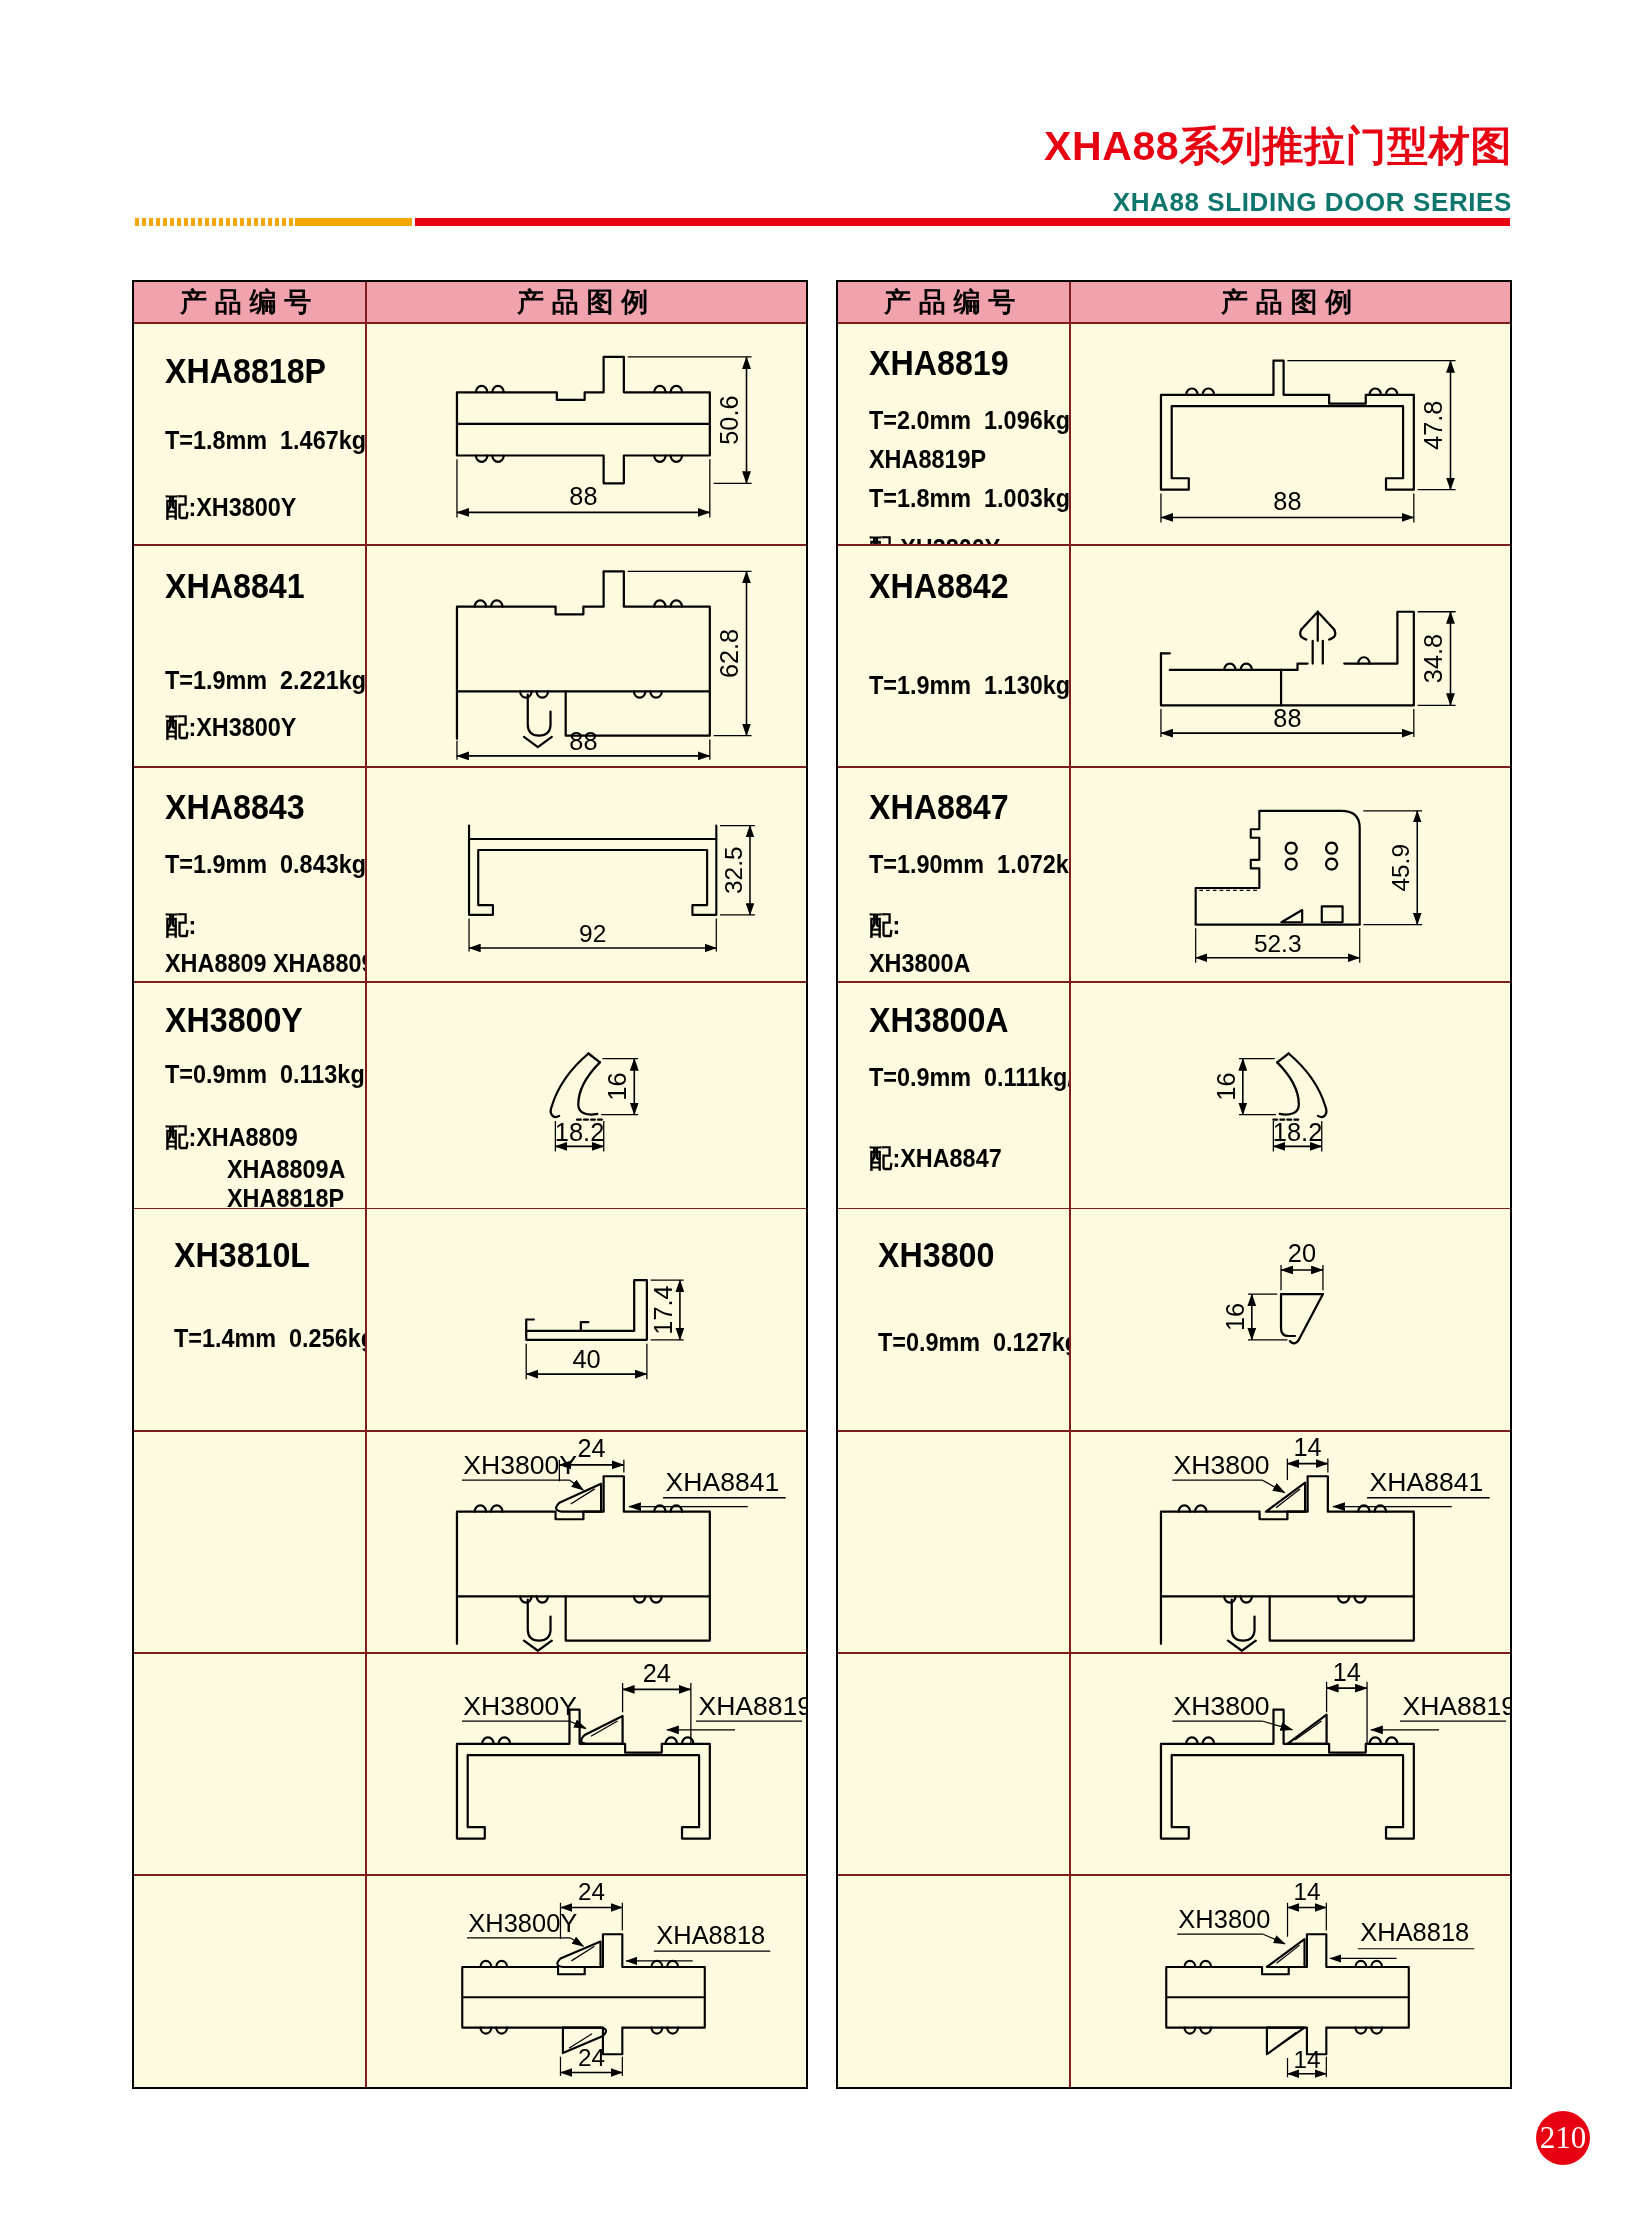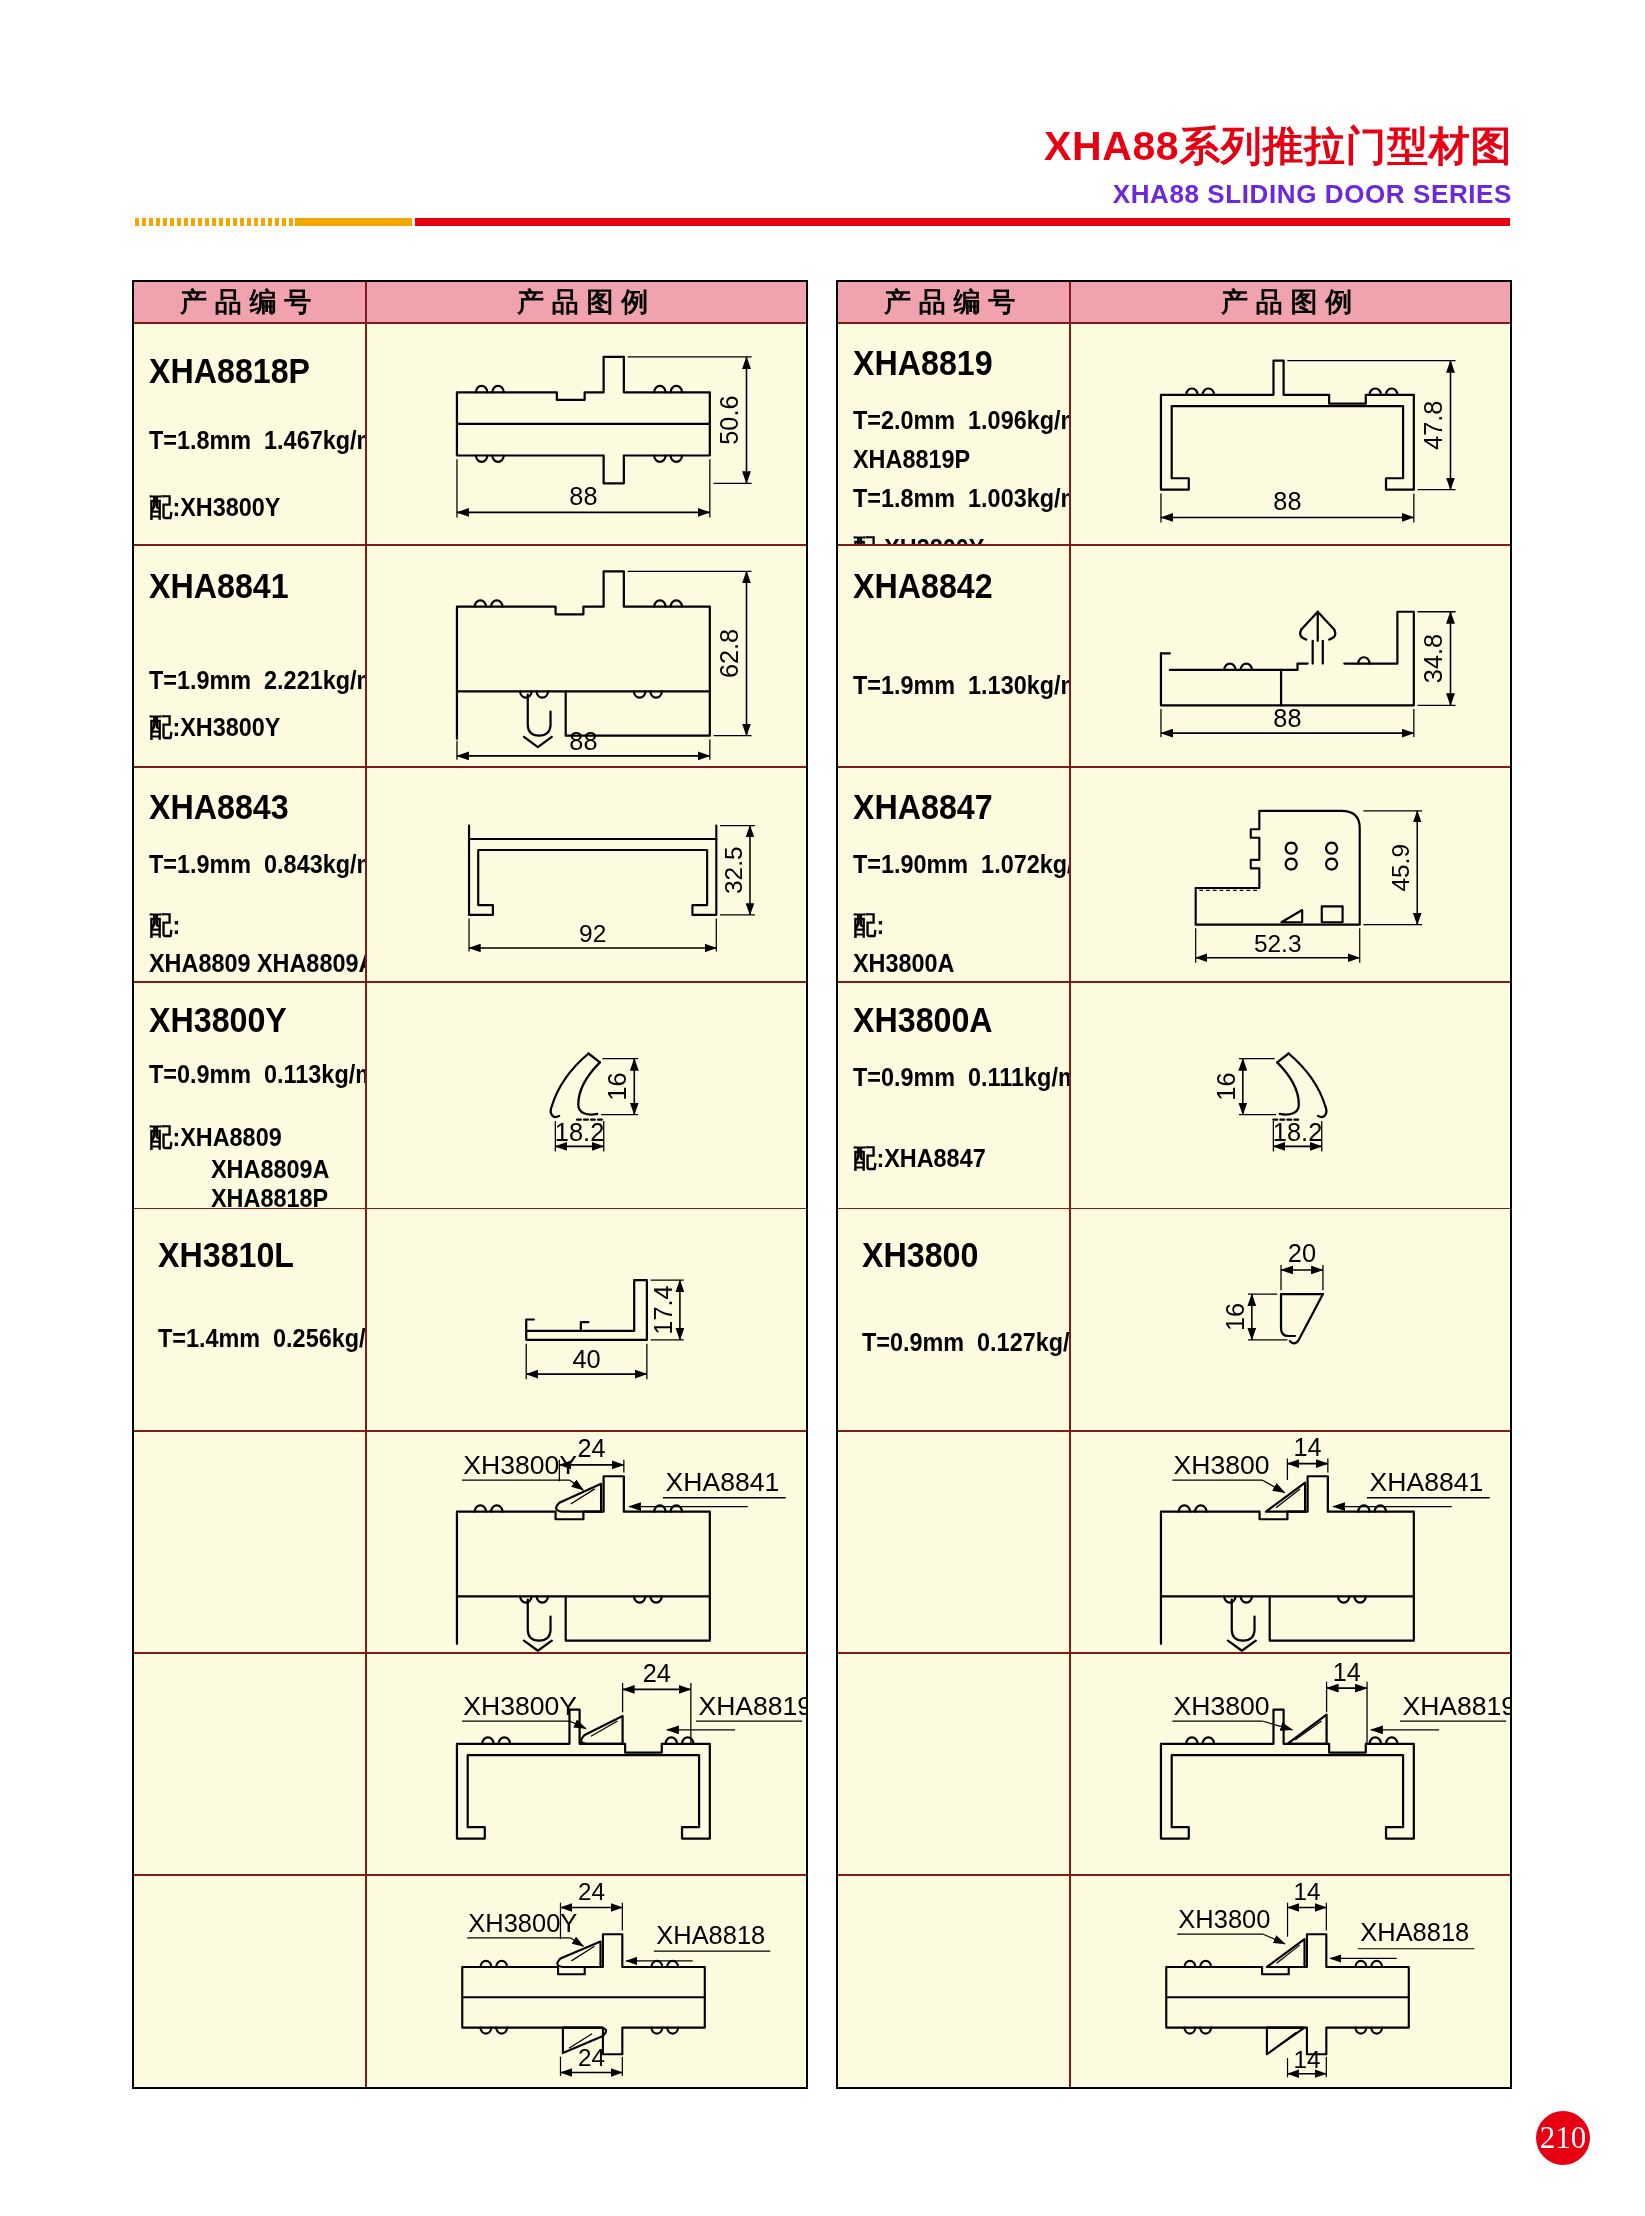--- a/index.html
+++ b/index.html
@@ -2,35 +2,35 @@
 <html style="font-size:10.3px"><head>
 <meta charset="utf-8">
 <style>
   html,body{margin:0;padding:0}
   body{position:relative;width:1645px;height:2216px;background:#fff;
        font-family:"Liberation Sans",sans-serif;color:#000;overflow:hidden}
 
   
   .title-cn{position:absolute;right:133px;top:119px;font-size:41px;font-weight:bold;
             color:#e60012;letter-spacing:0.6px;white-space:nowrap}
-  .title-en{position:absolute;right:133px;top:179px;font-size:26px;font-weight:bold;
-            color:#6d28d9;letter-spacing:0.6px;white-space:nowrap}
+  .title-en{position:absolute;right:133px;top:187px;font-size:26px;font-weight:bold;
+            color:#0f766e;letter-spacing:0.6px;white-space:nowrap}
   .deco-dashes{position:absolute;left:135px;top:218px;width:160px;height:8.4px;
        background:repeating-linear-gradient(90deg,#f2a800 0 3.9px,#fff 3.9px 7px)}
   .deco-yellow{position:absolute;left:295px;top:218px;width:117px;height:8.4px;background:#f2a800}
   .deco-red{position:absolute;left:415px;top:218px;width:1095px;height:8.4px;background:#e60012}
 
   
   .ptable{position:absolute;top:280px;width:676px;background:#7f1d1d;border:2.6px solid #000;
           display:grid;grid-template-columns:231px 1fr;gap:1.9px;box-sizing:border-box}
   .t-left{left:132px}
   .t-right{left:836px}
   .hcell{background:#f0a2ad;display:flex;align-items:center;justify-content:center;
          font-size:27px;font-weight:bold;letter-spacing:7.7px;height:40px}
-  .tcell{background:#fcfadf;box-sizing:border-box;padding-left:15px;overflow:hidden}
+  .tcell{background:#fcfadf;box-sizing:border-box;padding-left:31px;overflow:hidden}
   .dcell{background:#fcfadf;position:relative;overflow:hidden}
   .rh1{height:220px}.rh2{height:220px}.rh3{height:213px}.rh4{height:225px}
   .rh5{height:221px}.rh6{height:220px}.rh7{height:220px}.rh8{height:211px}
 
   .code{font-size:35px;font-weight:bold;transform:scaleX(.92);transform-origin:left;white-space:pre}
   .spec{font-size:26px;font-weight:bold;transform:scaleX(.9);transform-origin:left;white-space:pre}
   .lst{font-size:26px;font-weight:bold;transform:scaleX(.9);transform-origin:left;
        margin-left:62px;white-space:pre;line-height:1.12}
 
   svg.draw{position:absolute;inset:0;width:100%;height:100%}

